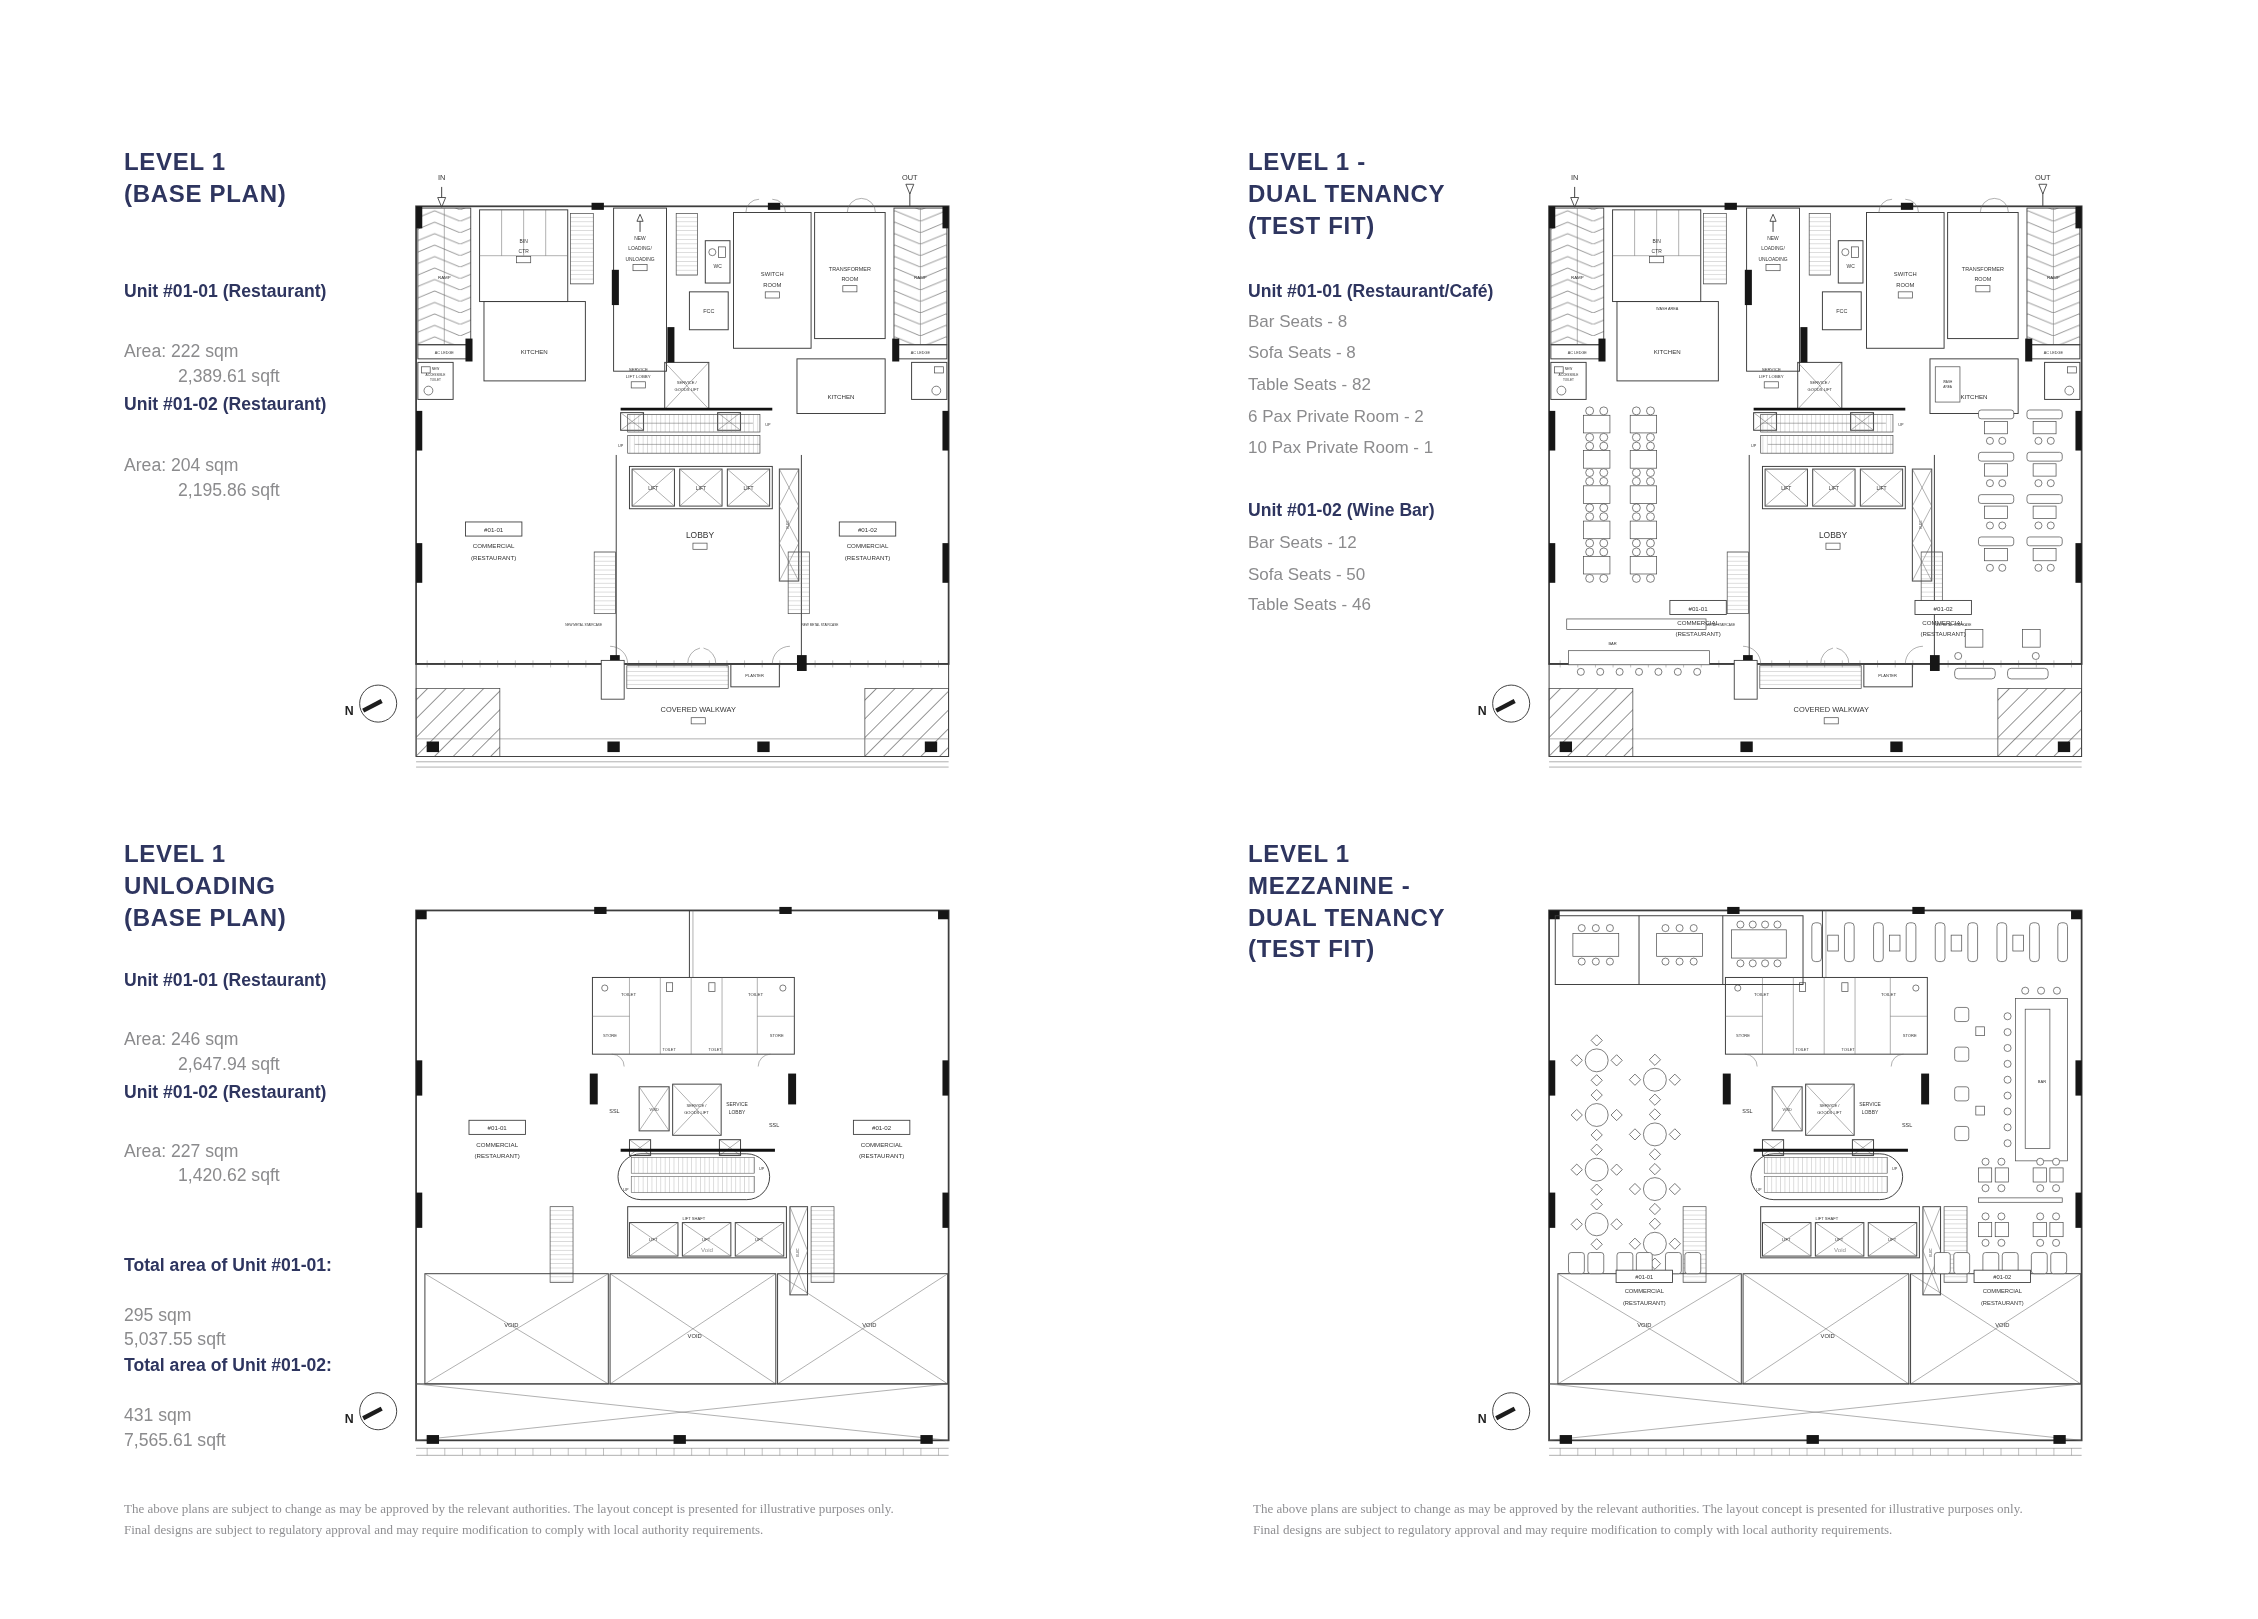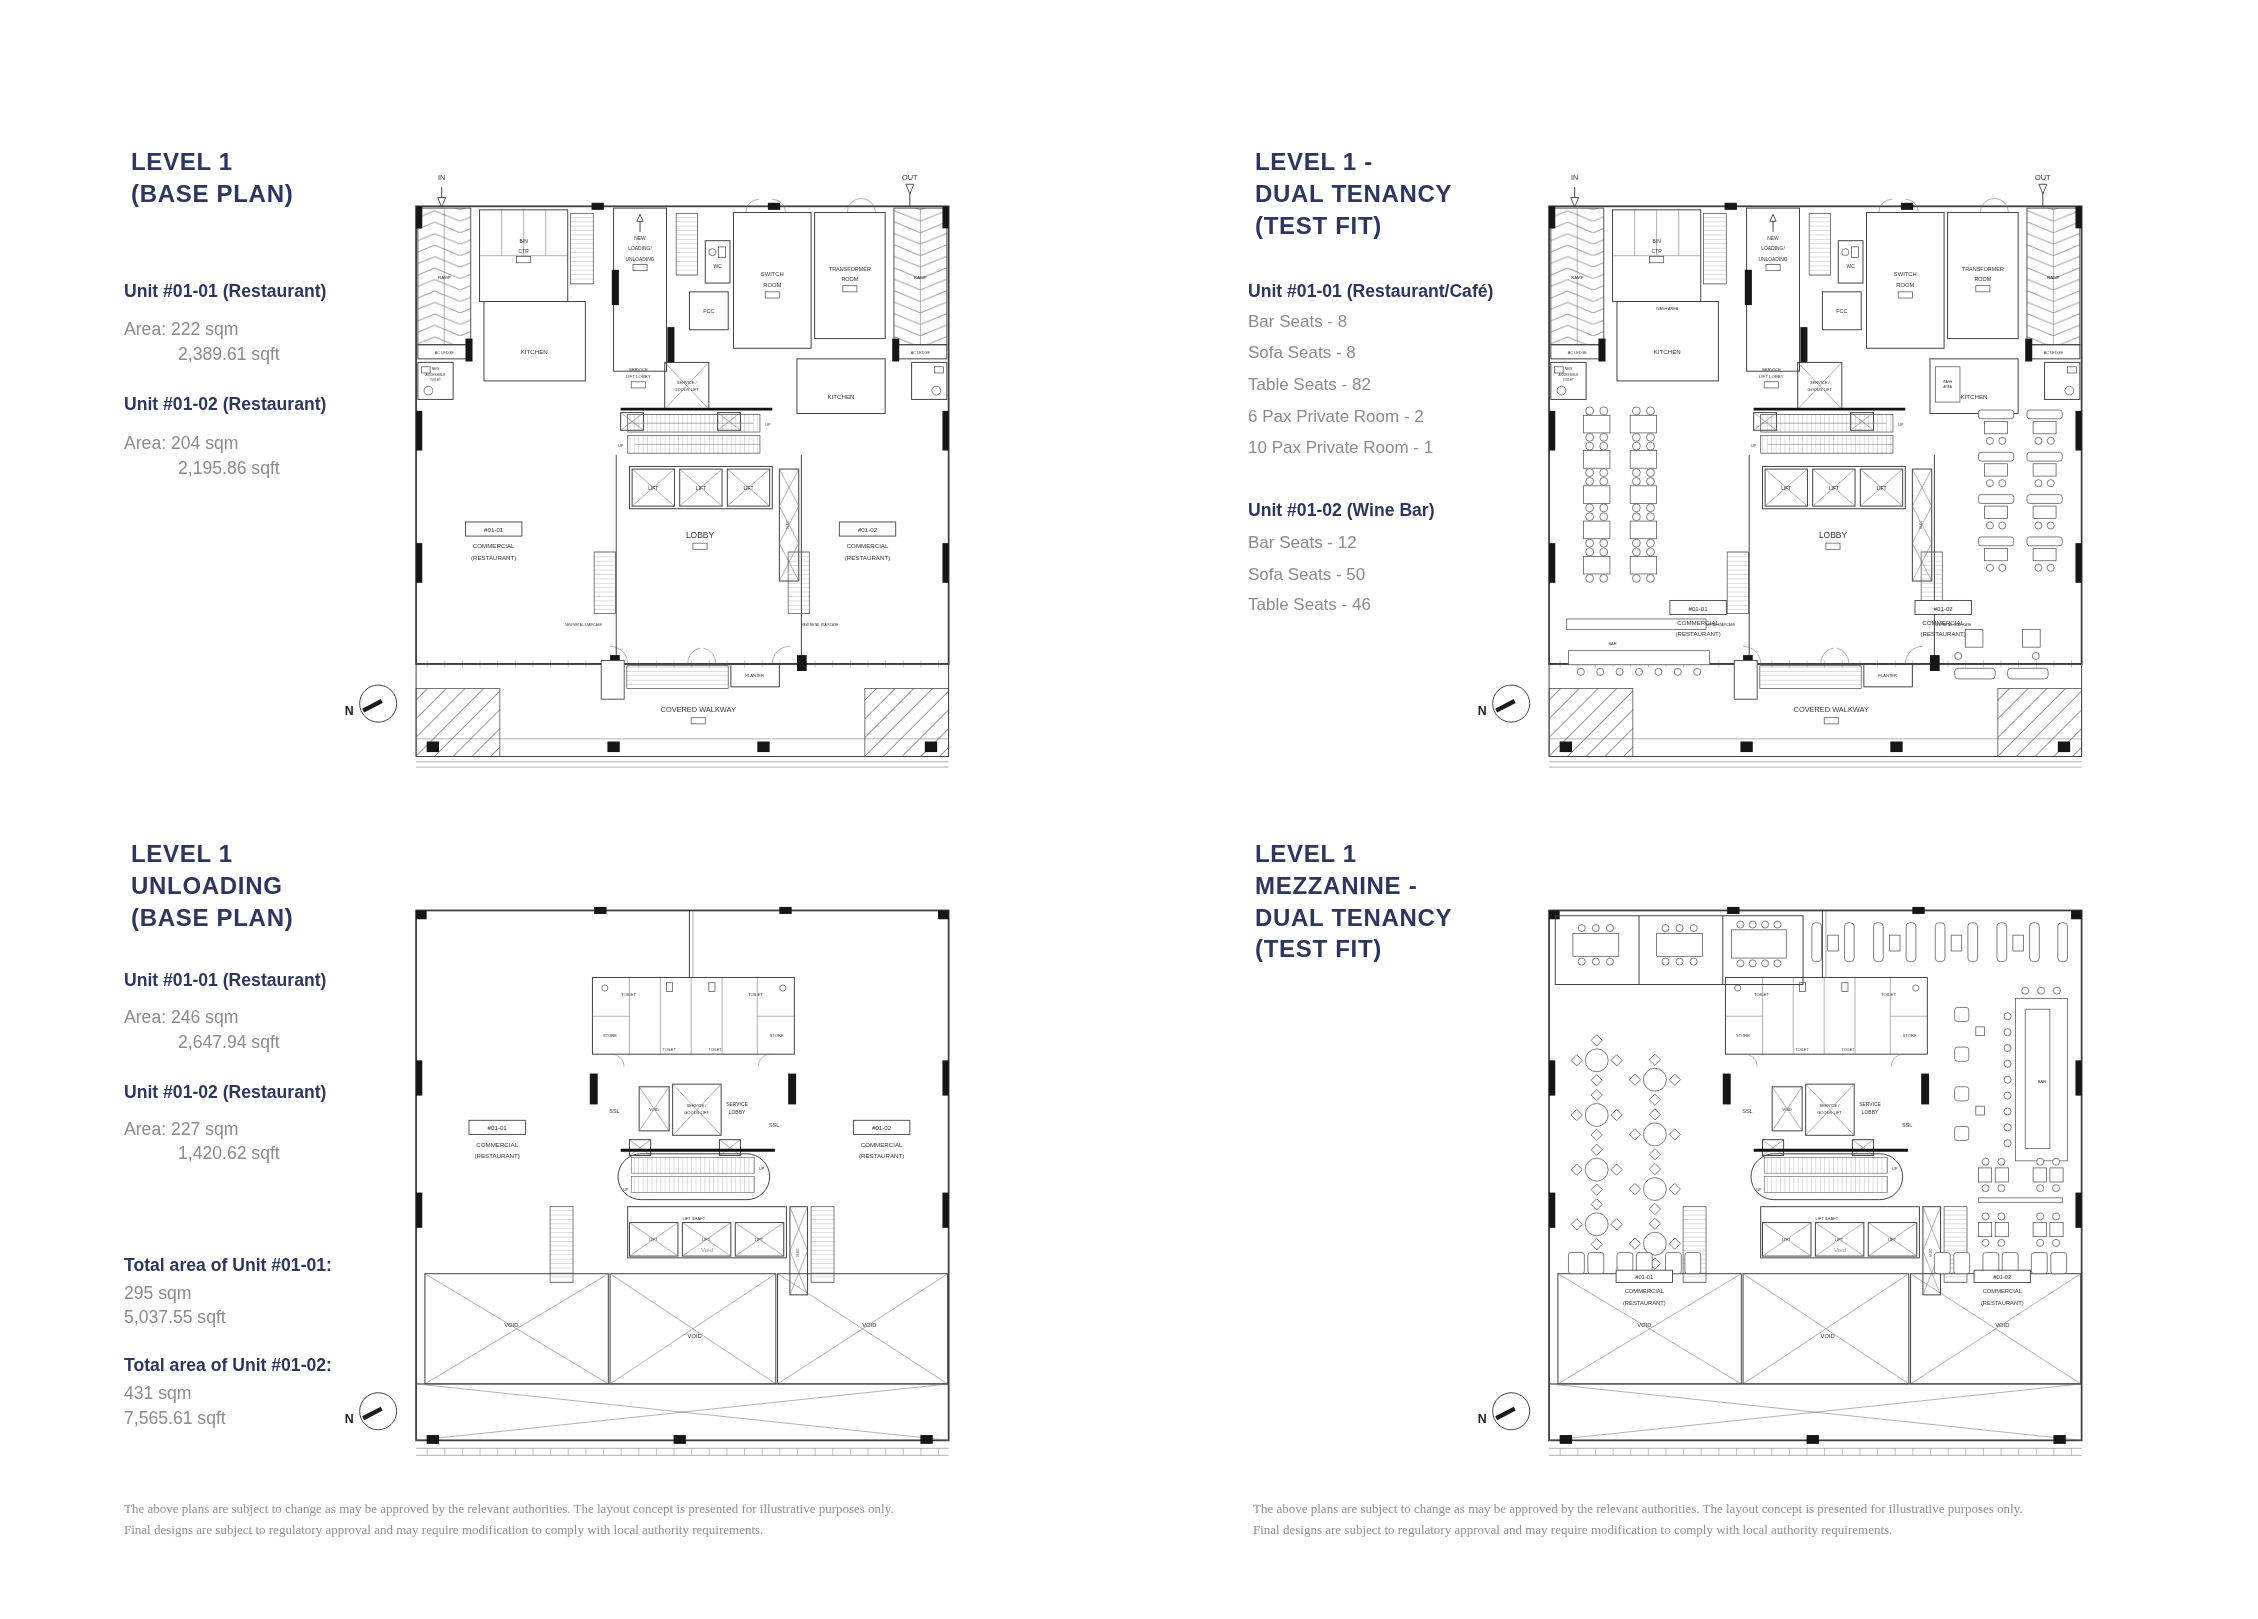--- a/index.html
+++ b/index.html
@@ -1,21 +1,21 @@
 <!DOCTYPE html>
 <html style="font-size:14px"><head>
 <meta charset="utf-8">
 <style>
   html,body{margin:0;padding:0;background:#fff;}
   .page{position:relative;width:2258px;height:1620px;background:#ffffff;overflow:hidden;
         font-family:"Liberation Sans", sans-serif;}
   .abs{position:absolute;white-space:nowrap;}
-  .t-title{font-weight:800;font-size:24px;line-height:32px;color:#2e355f;letter-spacing:0.7px;margin-left:7px;}
+  .t-title{font-weight:800;font-size:24px;line-height:32px;color:#2e355f;letter-spacing:0.7px;}
   .t-uname{font-weight:bold;font-size:17.6px;color:#2e355f;}
-  .t-gray{font-size:17.6px;color:#8b8b8d;}
+  .t-gray{font-size:17.6px;color:#8b8b8d;margin-top:22px;}
   .t-seat{font-size:17px;color:#8b8b8d;}
   .disc{font-size:13px;color:#8f8f92;line-height:21px;font-family:Liberation Serif, serif;}
   svg{position:absolute;overflow:visible;}
   
   .w{fill:none;stroke:#3d3d3d;stroke-width:1.1;}
   .w2{fill:none;stroke:#3d3d3d;stroke-width:2;}
   .thin{fill:none;stroke:#6a6a6a;stroke-width:.6;}
   .blk{fill:#161616;stroke:none;}
   .fw{fill:#ffffff;stroke:#3d3d3d;stroke-width:1;}
   .fn{fill:#ffffff;stroke:#4a4a4a;stroke-width:.8;}

